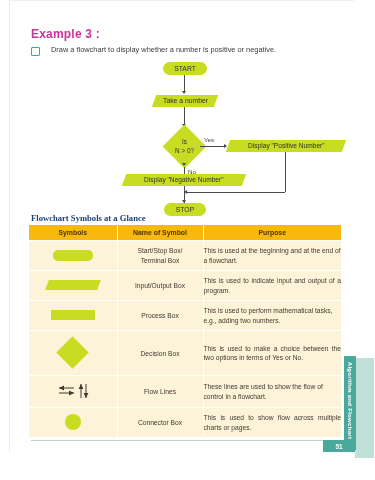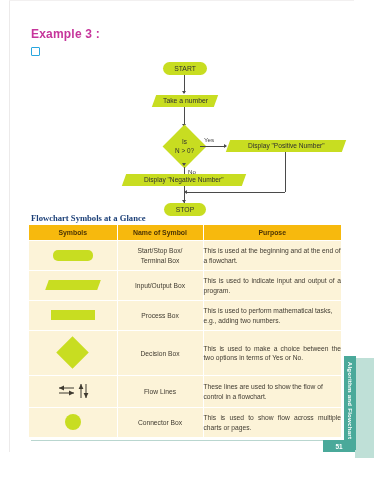--- a/index.html
+++ b/index.html
@@ -184,20 +184,21 @@
 
 <div class="page">
 
   <div class="page-edge-left"></div>
   <div class="page-edge-top"></div>
 
   <div class="example-label">Example 3 :</div>
 
   <div class="task-row">
     <div class="check-box"></div>
+    <div class="task-text">Draw a flowchart to display whether a number is positive or negative.</div>
   </div>
 
   <div class="flow">
 
     <div class="node terminal" style="left:163px;top:2px;width:44px;height:13px;">
       <span>START</span>
     </div>
     <div class="conn v" style="left:184px;top:15px;height:18px;"></div>
     <div class="arrow-down" style="left:182px;top:31px;"></div>
 

